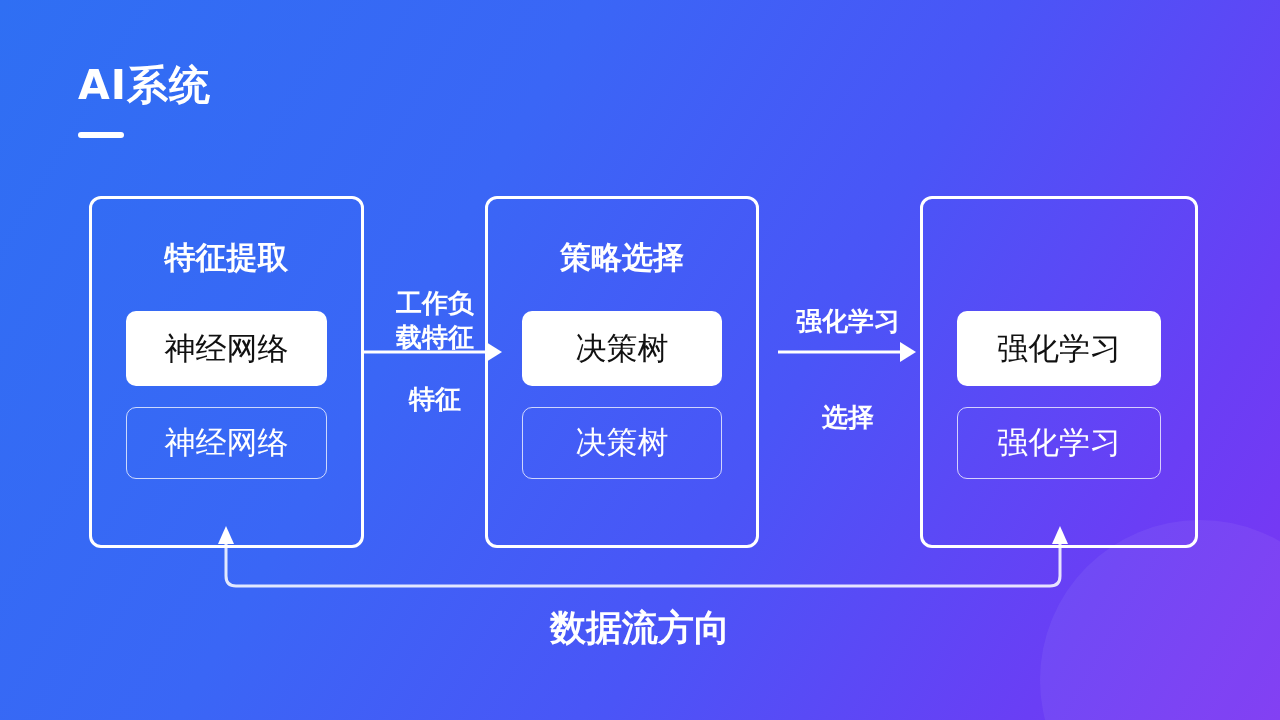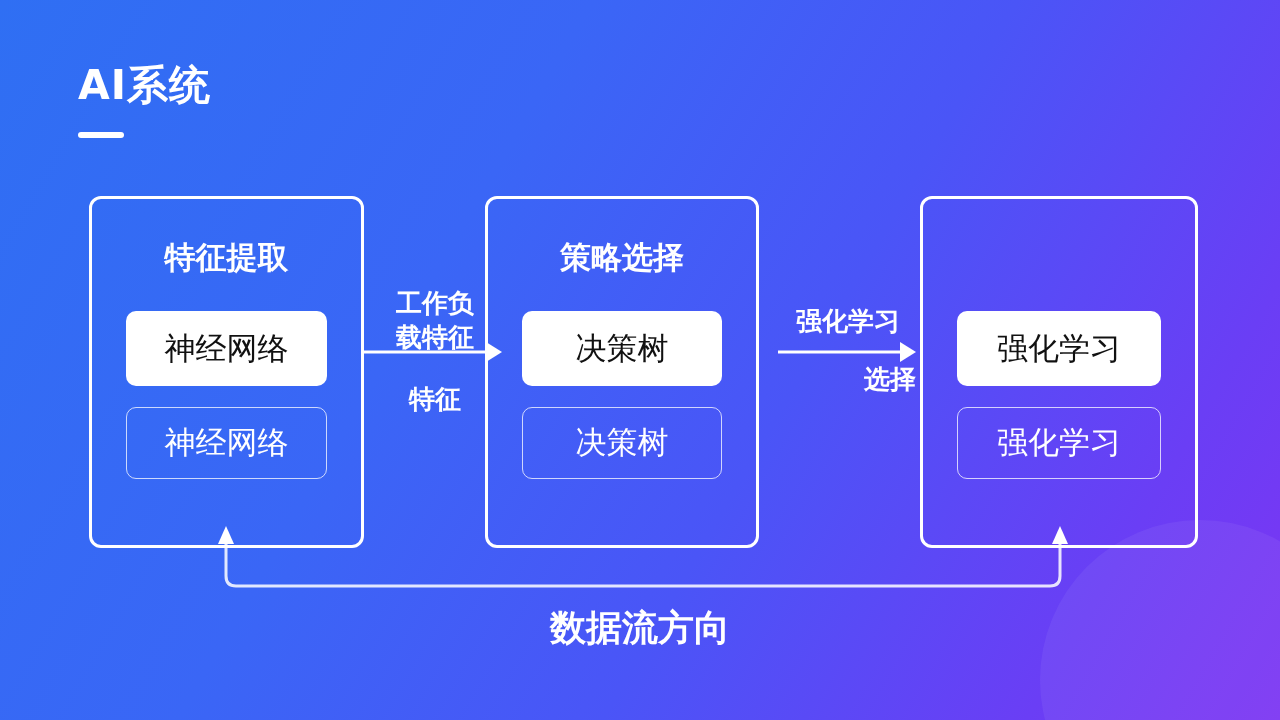--- a/index.html
+++ b/index.html
@@ -84,15 +84,15 @@
   <div class="chip outline">强化学习</div>
 </div>
 
 <div class="edge-label" style="left:370px; width:130px; top:286px;">
   <div>工作负</div>
   <div>载特征</div>
 </div>
 <div class="edge-label" style="left:370px; width:130px; top:382px;">特征</div>
 
 <div class="edge-label" style="left:780px; width:136px; top:304px;">强化学习</div>
-<div class="edge-label" style="left:780px; width:136px; top:362px;text-align:right;">选择</div>
+<div class="edge-label" style="left:780px; width:136px; top:400px;">选择</div>
 
 <div class="footer-label">数据流方向</div>
 
 </body></html>

